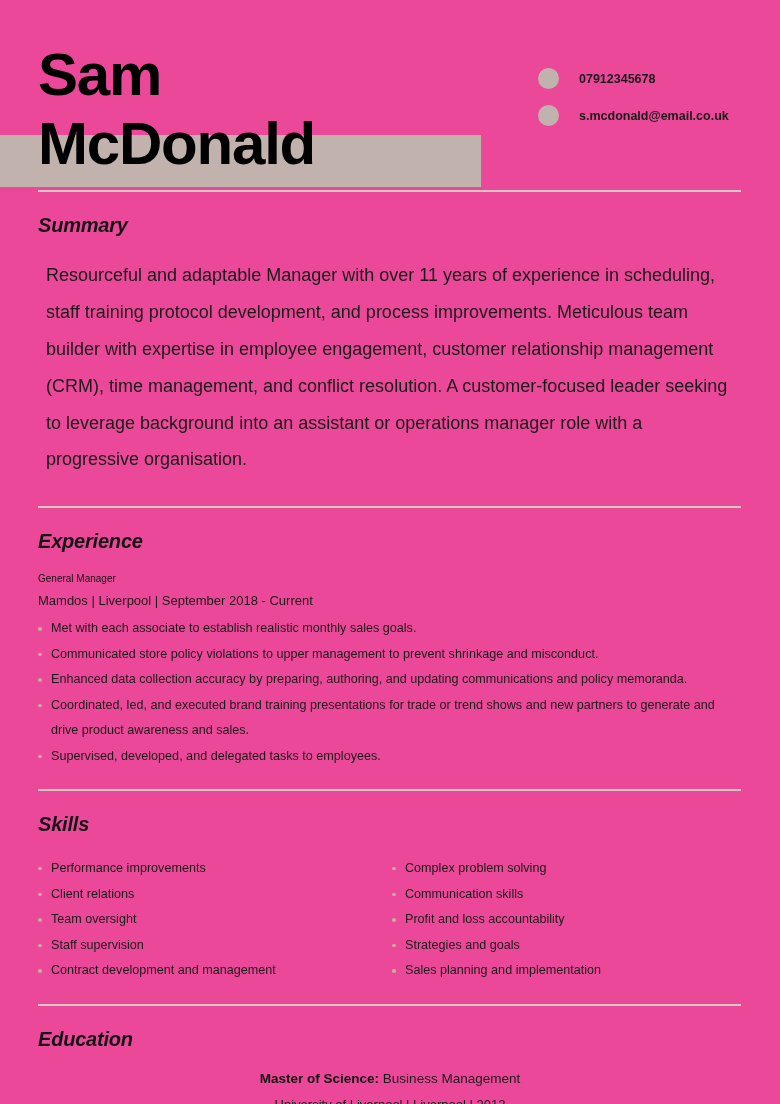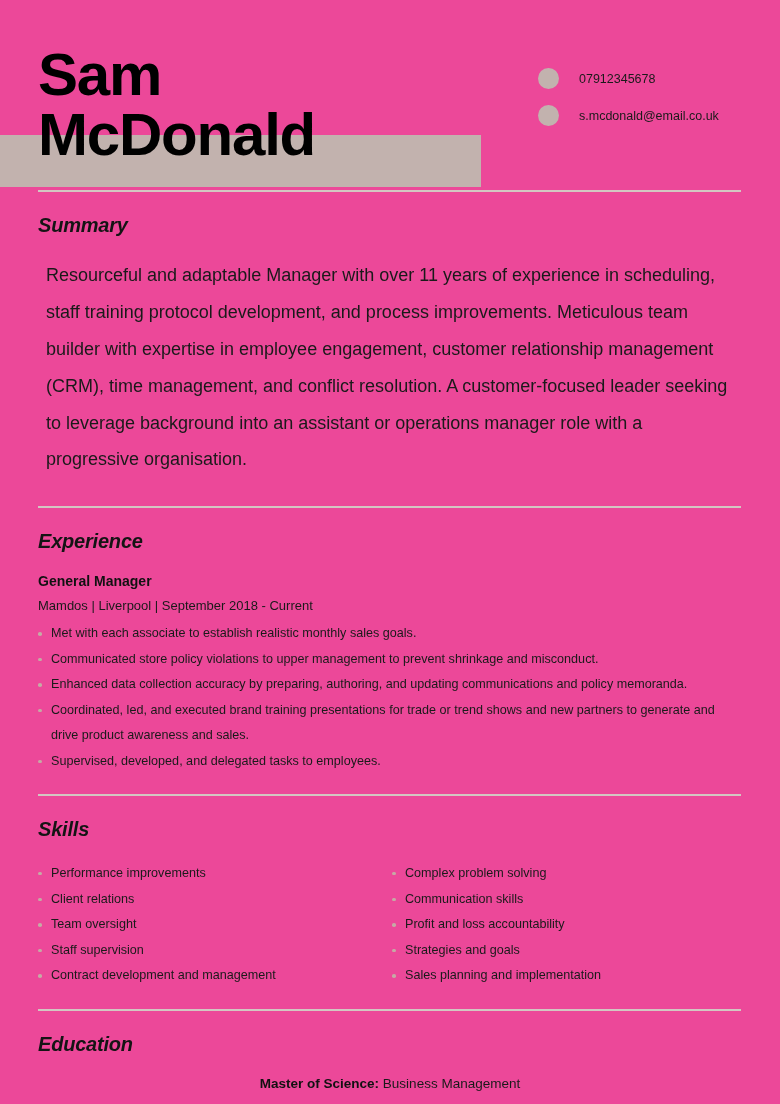--- a/index.html
+++ b/index.html
@@ -36,21 +36,21 @@
   }
   .name-line {
     font-size: 60px;
     font-weight: bold;
     line-height: 0.96;
     letter-spacing: -1.2px;
     color: #000000;
     white-space: nowrap;
   }
   .name-last {
-    margin-top: 2px;
+    margin-top: 11px;
     text-align: right;
   }
   .name-band {
     position: absolute;
     left: 0;
     top: 135px;
     width: 481px;
     height: 52px;
     background: #c2b2ae;
     z-index: 1;
@@ -59,20 +59,21 @@
   .contact {
     position: absolute;
     left: 538px;
     top: 68px;
     z-index: 3;
   }
   .contact-row {
     display: flex;
     align-items: center;
     margin-bottom: 16px;
+    font-weight: bold;
   }
   .contact-dot {
     width: 21px;
     height: 21px;
     border-radius: 50%;
     background: #c2b2ae;
     flex: 0 0 auto;
   }
   .contact-text {
     margin-left: 20px;
@@ -104,22 +105,22 @@
   }
   .para {
     font-size: 18px;
     line-height: 2.05;
     color: #1a1a1a;
     margin: 8px;
     max-width: 700px;
   }
 
   .job-title {
-    font-size: 14px;
-    font-weight: bold;
+    font-size: 10px;
+    font-weight: normal;
     color: #111111;
     margin: 0 0 9px 0;
   }
   .job-meta {
     font-size: 13px;
     color: #1a1a1a;
     margin: 0 0 8px 0;
   }
 
   ul.bullets {

